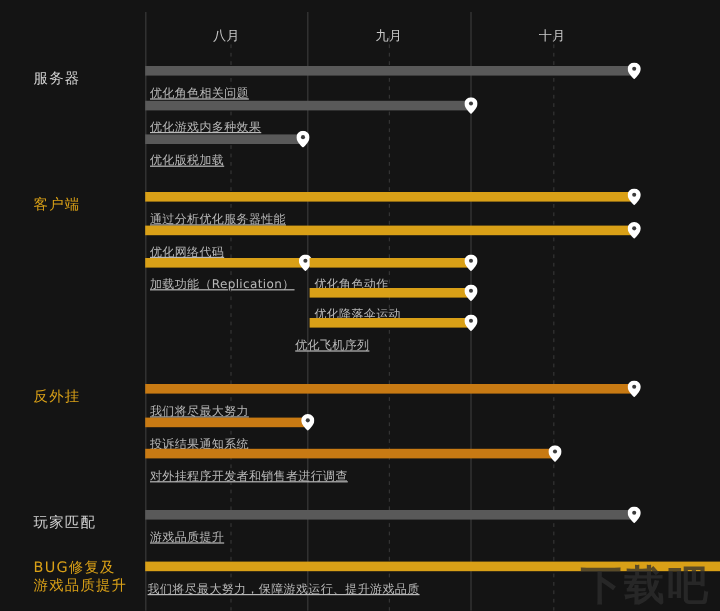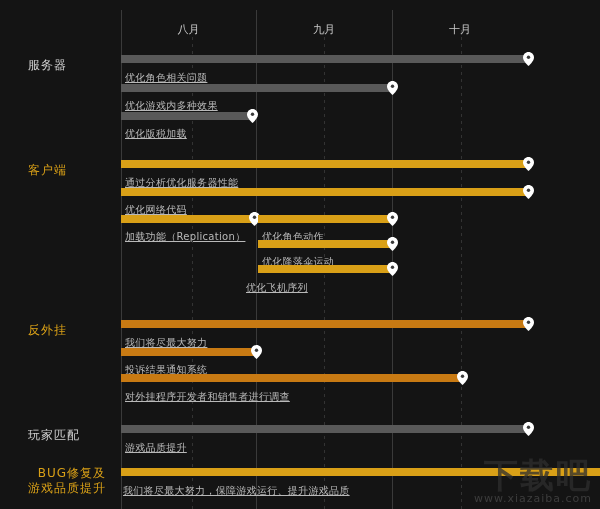--- a/index.html
+++ b/index.html
@@ -162,24 +162,23 @@
       <div>玩家匹配</div>
     </div>
     <div class="bar gray" style="left: 121px; width: 407px; top: 425px; background: rgb(89, 89, 89);"></div>
     <div class="pin" style="left: 528px; top: 422px;">
       <svg viewBox="0 0 11 14">
         <path d="M5.5 0C2.46 0 0 2.46 0 5.5 0 9.2 5.5 14 5.5 14S11 9.2 11 5.5C11 2.46 8.54 0 5.5 0z" fill="#ffffff"></path>
         <circle cx="5.5" cy="5.3" r="1.7" fill="#3a3a3a"></circle>
       </svg>
     </div>
     <div class="task" style="left: 125px; top: 441px;">游戏品质提升</div>
-    <div class="sec-label sec-gold" style="top: 466px; color: rgb(217, 160, 23); text-align: right;">
+    <div class="sec-label sec-gold" style="top: 466px; color: rgb(217, 160, 23);">
       <div>BUG修复及</div>
       <div>游戏品质提升</div>
     </div>
     <div class="bar gold" style="left: 121px; width: 479px; top: 468px; background: rgb(217, 160, 23);"></div>
     <div class="task" style="left: 123px; top: 484px; text-align: right;">我们将尽最大努力，保障游戏运行、提升游戏品质</div>
   </div>
 
 <div id="wm">
   <div class="wm-big">下载吧</div>
-  <div class="wm-small">www.xiazaiba.com</div>
 </div>
 
 </body></html>

